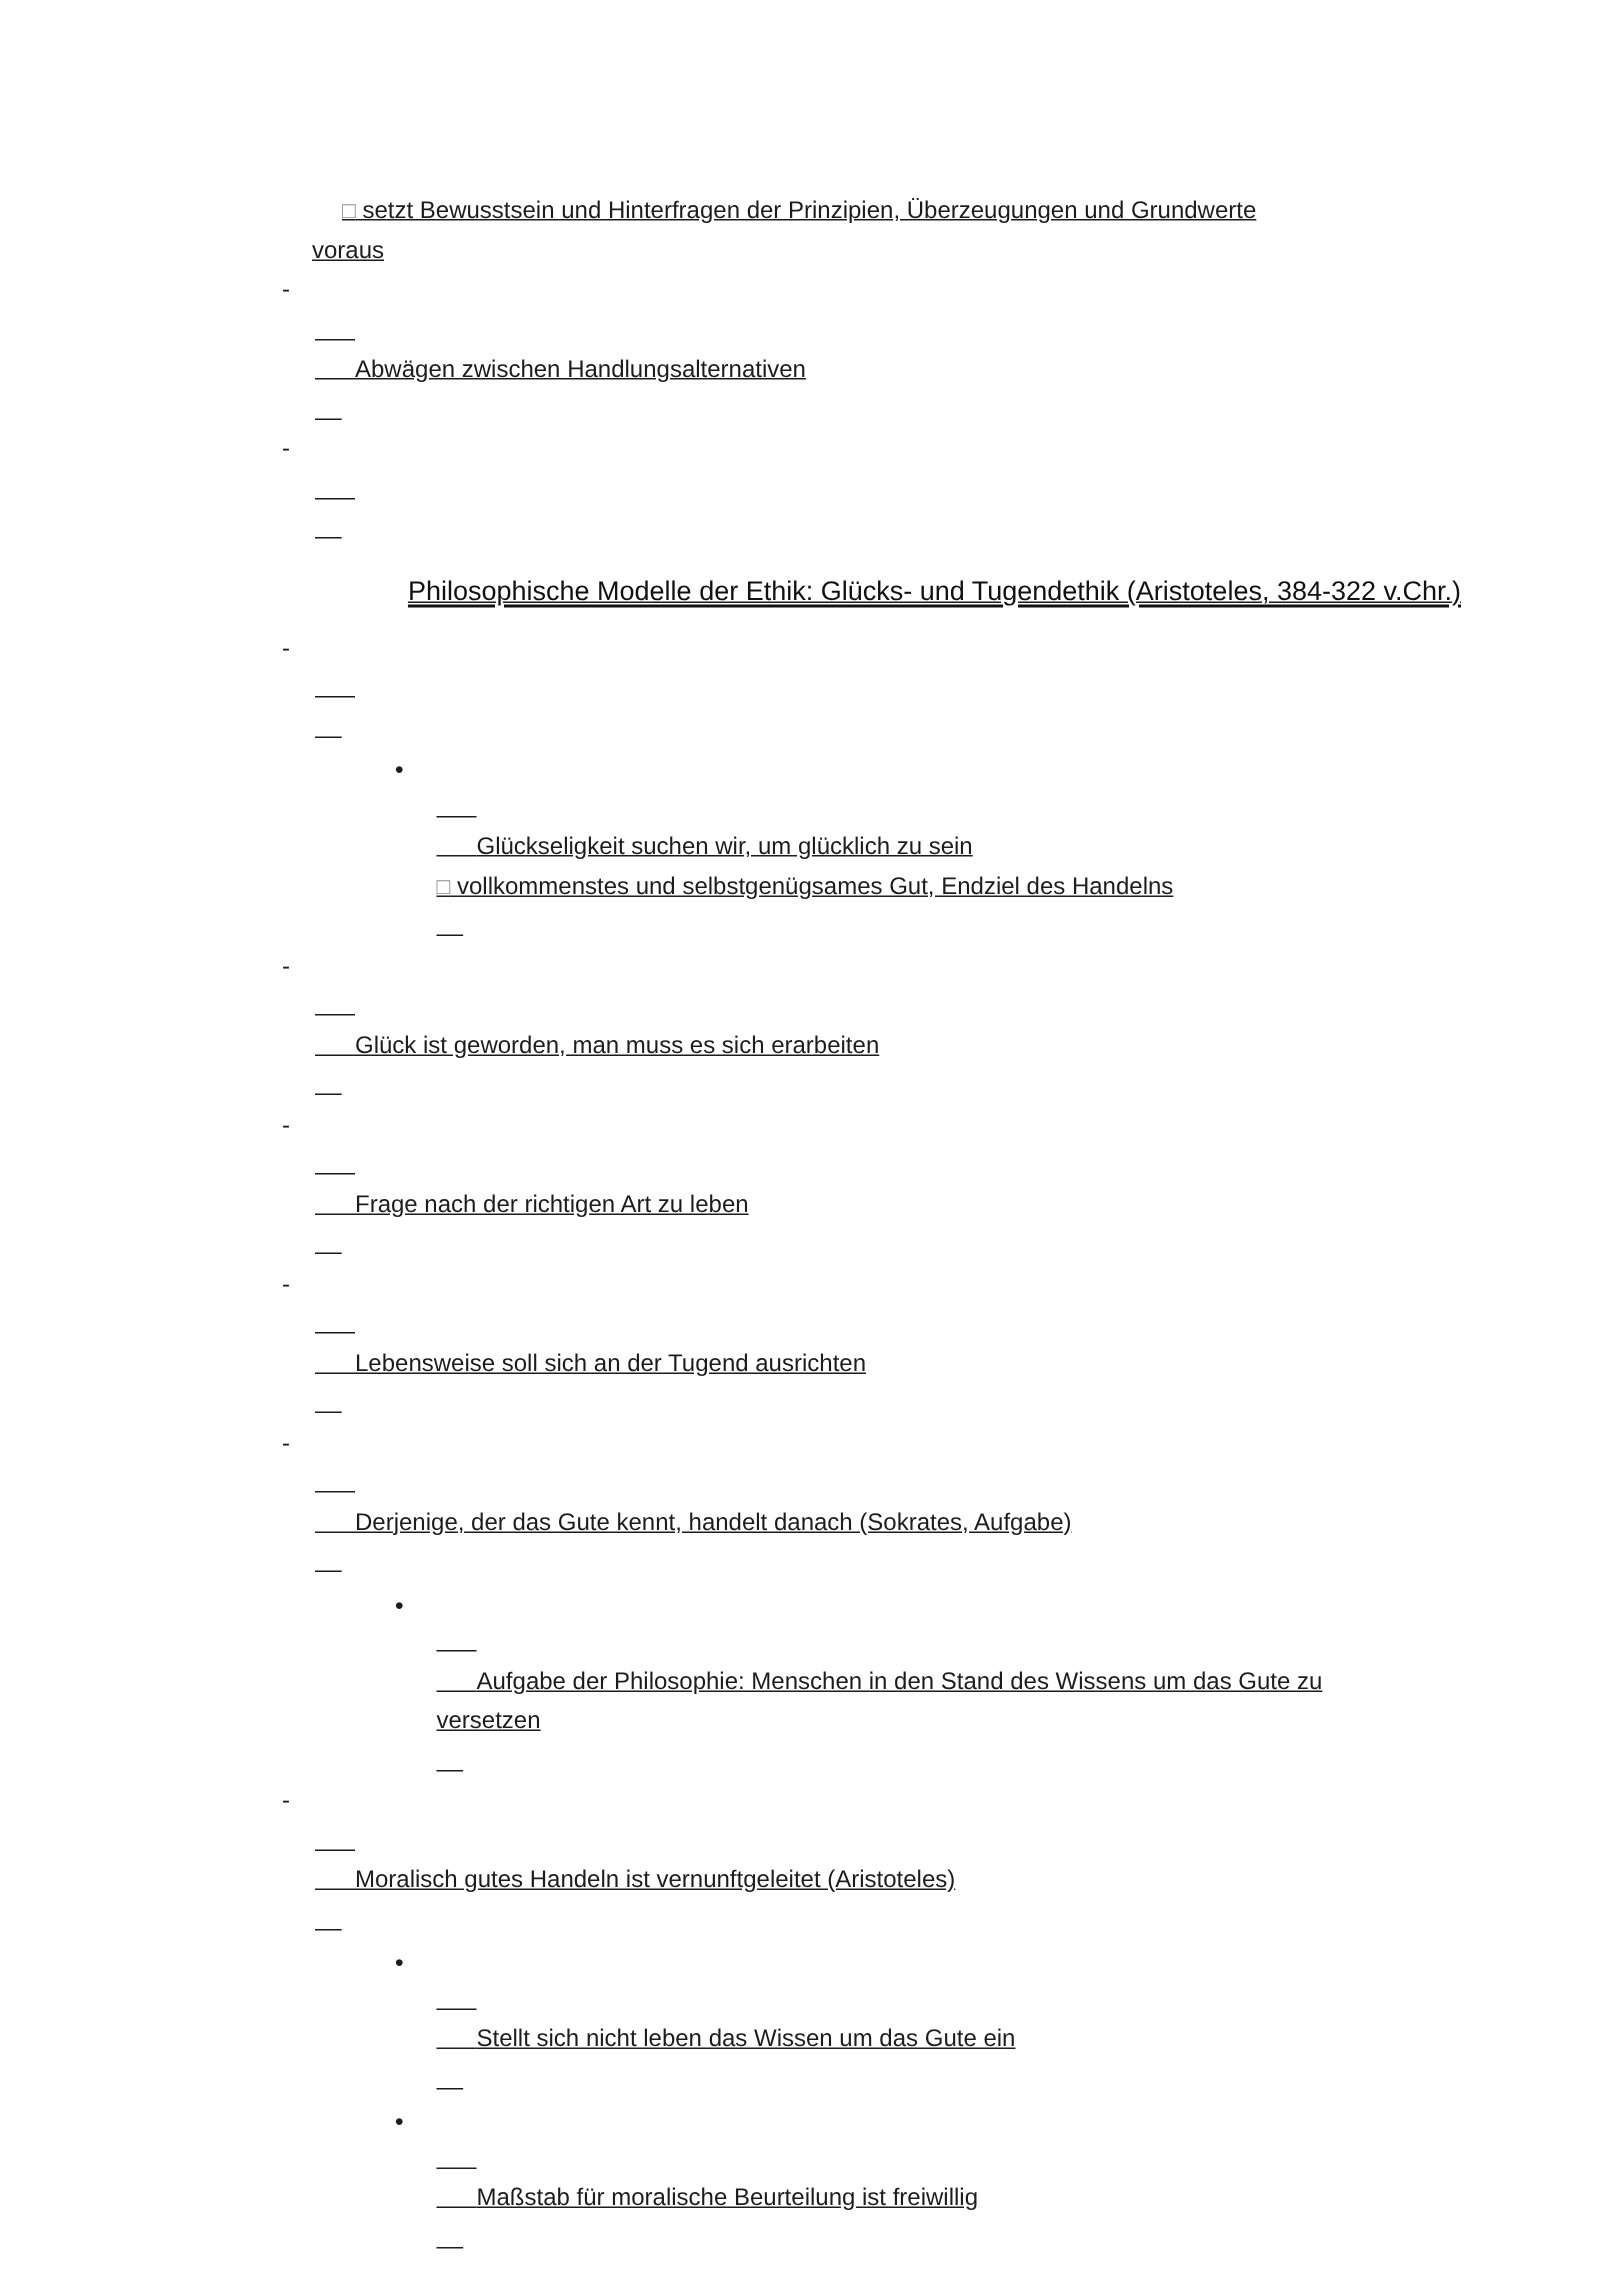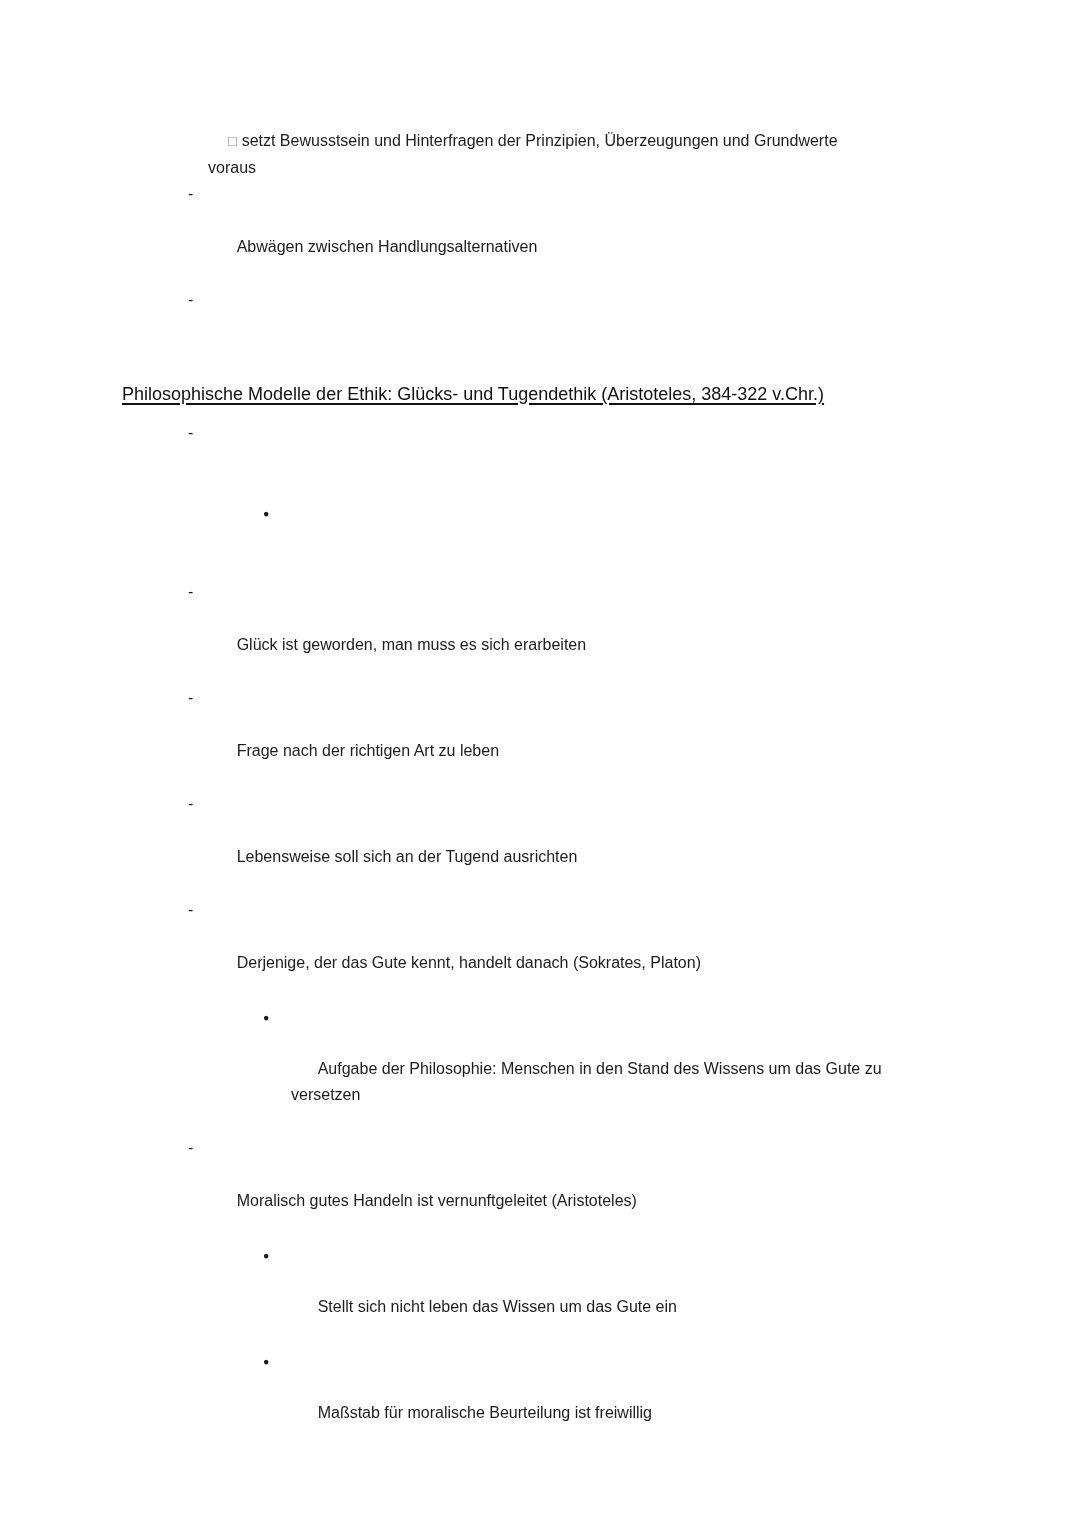--- a/index.html
+++ b/index.html
@@ -13,36 +13,38 @@
     font-family: "Liberation Sans", sans-serif;
     color: #1c1c1c;
     overflow: hidden;
   }
   .page {
     box-sizing: border-box;
     width: 1039px;
     height: 1525px;
     padding: 128px 0 0 122px;
     background: #ffffff;
+    text-decoration: underline;
   }
   .content {
     width: 852px;
     font-size: 16px;
     line-height: 26.5px;
   }
   .section-heading {
     margin: 12px 0 11px 0;
     font-size: 18px;
     font-weight: 400;
     line-height: 30px;
     color: #111111;
     text-decoration: underline;
     text-decoration-thickness: 1.5px;
     text-underline-offset: 3px;
     white-space: pre-wrap;
+    text-align: right;
   }
   .intro-lead {
     margin: 0;
     padding-left: 86px;
     text-indent: 20px;
     white-space: pre-wrap;
   }
   .li {
     position: relative;
     white-space: pre-wrap;
@@ -82,36 +84,38 @@
       <span class="marker">-</span>
     </div>
 
     <h2 class="section-heading">Philosophische Modelle der Ethik: Glücks- und Tugendethik (Aristoteles, 384-322 v.Chr.)</h2>
 
     <div class="li l1">
       <span class="marker">-</span>
     </div>
     <div class="li l2">
       <span class="marker">●</span>
+      <span>Glückseligkeit suchen wir, um glücklich zu sein
+<span class="tofu">□</span> vollkommenstes und selbstgenügsames Gut, Endziel des Handelns</span>
     </div>
     <div class="li l1">
       <span class="marker">-</span>
       <span>Glück ist geworden, man muss es sich erarbeiten</span>
     </div>
     <div class="li l1">
       <span class="marker">-</span>
       <span>Frage nach der richtigen Art zu leben</span>
     </div>
     <div class="li l1">
       <span class="marker">-</span>
       <span>Lebensweise soll sich an der Tugend ausrichten</span>
     </div>
     <div class="li l1">
       <span class="marker">-</span>
-      <span>Derjenige, der das Gute kennt, handelt danach (Sokrates, Platon)</span>
+      <span>Derjenige, der das Gute kennt, handelt danach (Sokrates, Aufgabe)</span>
     </div>
     <div class="li l2">
       <span class="marker">●</span>
       <span>Aufgabe der Philosophie: Menschen in den Stand des Wissens um das Gute zu
 versetzen</span>
     </div>
     <div class="li l1">
       <span class="marker">-</span>
       <span>Moralisch gutes Handeln ist vernunftgeleitet (Aristoteles)</span>
     </div>

